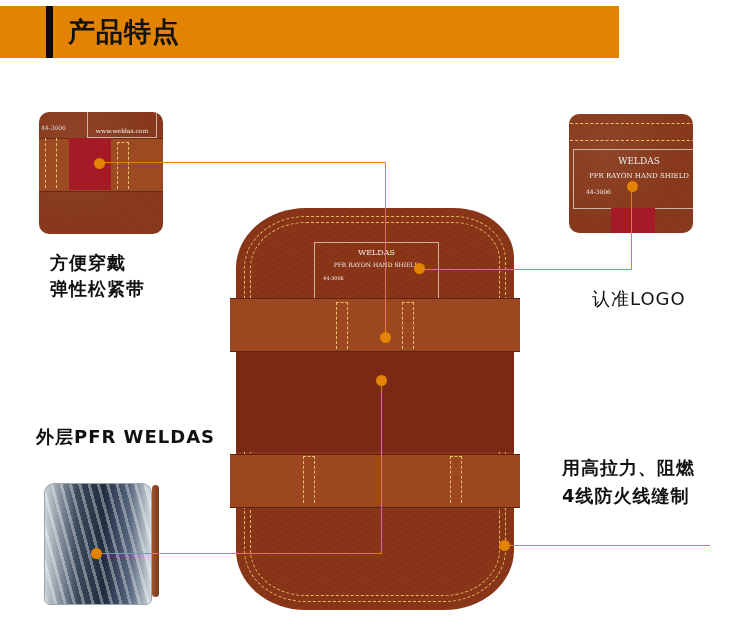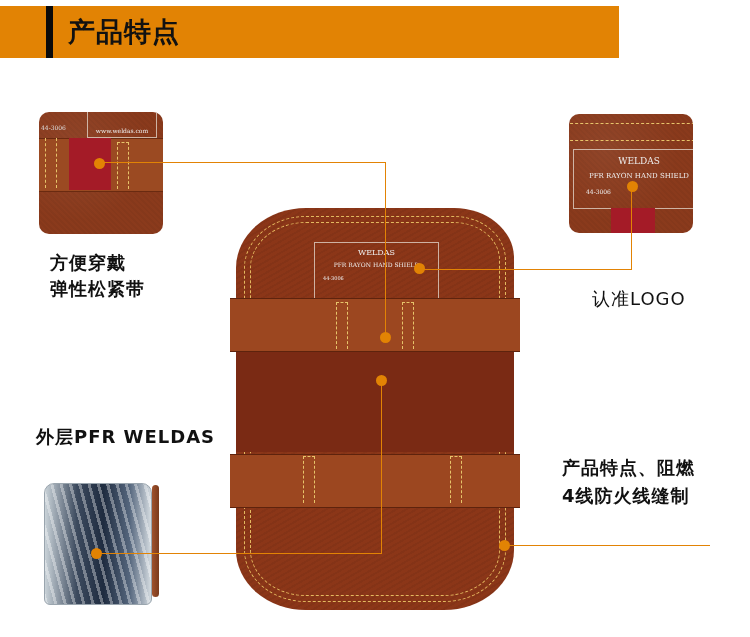--- a/index.html
+++ b/index.html
@@ -139,15 +139,15 @@
   <div>方便穿戴</div>
   <div>弹性松紧带</div>
 </div>
 <div class="caption" style="left:592px; top:286px; font-weight:normal;">
   <div>认准LOGO</div>
 </div>
 <div class="caption" style="left:36px; top:424px;">
   <div>外层PFR WELDAS</div>
 </div>
 <div class="caption" style="left:562px; top:454px; line-height:28px;">
-  <div>产品特点、阻燃</div>
+  <div>用高拉力、阻燃</div>
   <div>4线防火线缝制</div>
 </div>
 
 </body></html>

